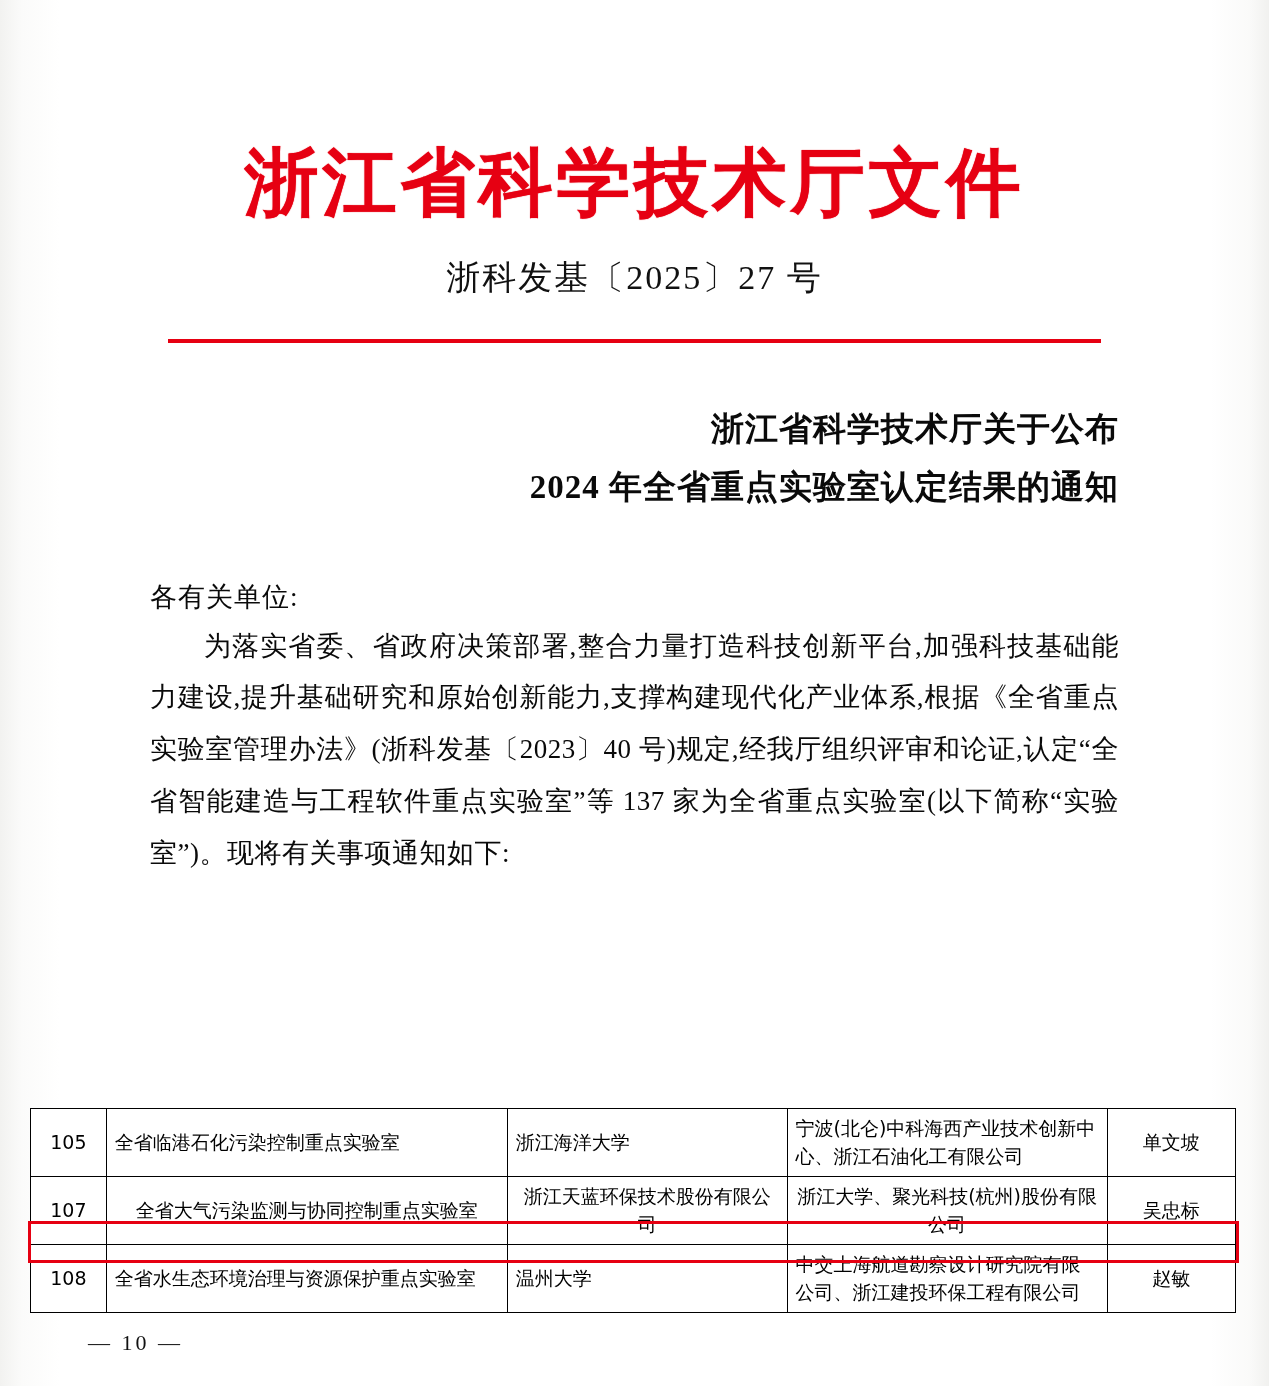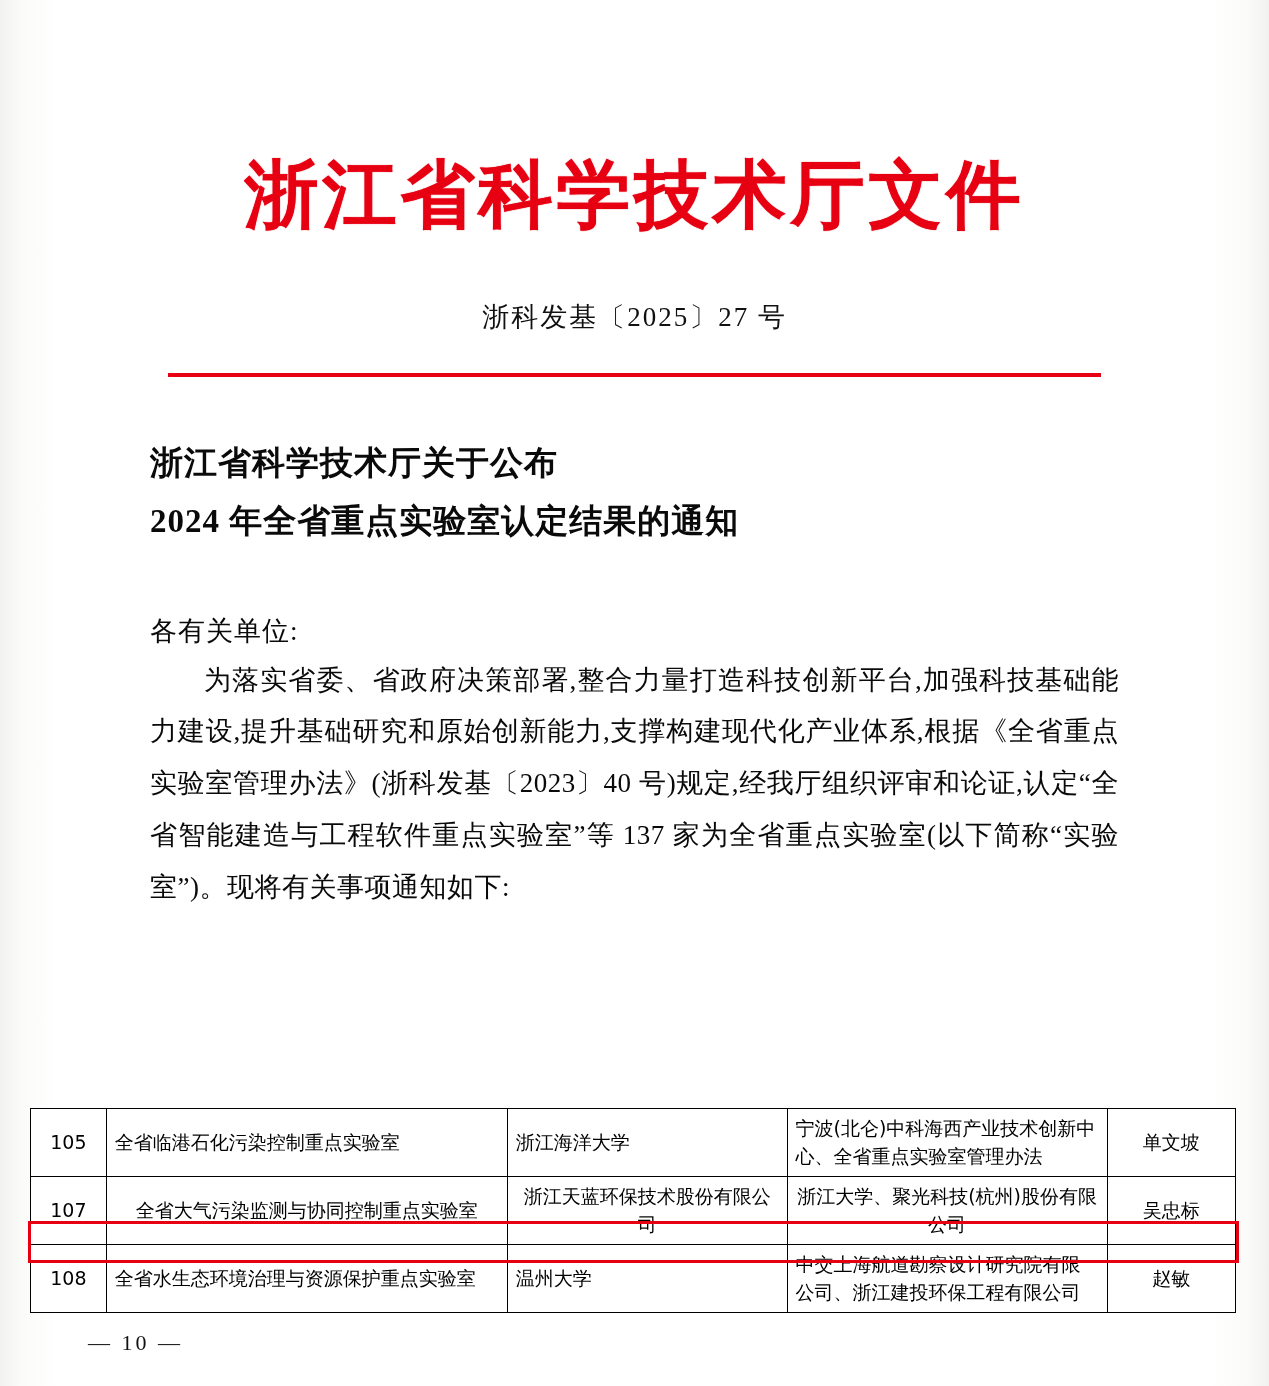--- a/index.html
+++ b/index.html
@@ -19,54 +19,54 @@
   .page {
     position: absolute;
     inset: 0;
     background:
       linear-gradient(90deg, #f2f2f0 0px, #fbfbfa 22px, #ffffff 60px, #ffffff 1210px, #fafaf9 1250px, #f1f1ef 1269px);
   }
 
   .doc-body {
     position: absolute;
     left: 0; right: 0; top: 0;
-    padding: 12px 150px;
+    padding: 0 150px;
     box-sizing: border-box;
   }
 
   .doc-title {
     text-align: center;
     color: #e60012;
     font-family: "DejaVu Serif", "Liberation Serif", serif;
     font-weight: bold;
     font-size: 74px;
     letter-spacing: 4px;
     margin-top: 140px;
     line-height: 1.15;
     text-shadow: 0 0 1px #e60012;
   }
 
   .doc-number {
     text-align: center;
-    font-size: 27px;
+    font-size: 34px;
     color: #111;
-    margin-top: 62px;
+    margin-top: 30px;
     letter-spacing: 2px;
   }
 
   .red-rule {
     height: 4px;
     background: #e60012;
     margin-top: 38px;
     margin-left: 18px;
     margin-right: 18px;
   }
 
   .notice-title {
-    text-align: left;
+    text-align: right;
     font-weight: bold;
     font-size: 33px;
     line-height: 1.75;
     margin-top: 58px;
     letter-spacing: 1px;
     color: #0a0a0a;
   }
 
   .salutation {
     font-size: 27px;
@@ -160,21 +160,21 @@
     <div class="para">为落实省委、省政府决策部署,整合力量打造科技创新平台,加强科技基础能力建设,提升基础研究和原始创新能力,支撑构建现代化产业体系,根据《全省重点实验室管理办法》(浙科发基〔2023〕40 号)规定,经我厅组织评审和论证,认定“全省智能建造与工程软件重点实验室”等 137 家为全省重点实验室(以下简称“实验室”)。现将有关事项通知如下:</div>
   </div>
 
   <div class="table-wrap">
     <table class="lab-table">
       <tbody>
         <tr>
           <td class="c-idx">105</td>
           <td class="c-name">全省临港石化污染控制重点实验室</td>
           <td class="c-org">浙江海洋大学</td>
-          <td class="c-part">宁波(北仑)中科海西产业技术创新中心、全省重点实验室管理办法</td>
+          <td class="c-part">宁波(北仑)中科海西产业技术创新中心、浙江石油化工有限公司</td>
           <td class="c-person">单文坡</td>
         </tr>
         <tr class="highlight">
           <td class="c-idx">107</td>
           <td class="c-name">全省大气污染监测与协同控制重点实验室</td>
           <td class="c-org">浙江天蓝环保技术股份有限公司</td>
           <td class="c-part">浙江大学、聚光科技(杭州)股份有限公司</td>
           <td class="c-person">吴忠标</td>
         </tr>
         <tr>

